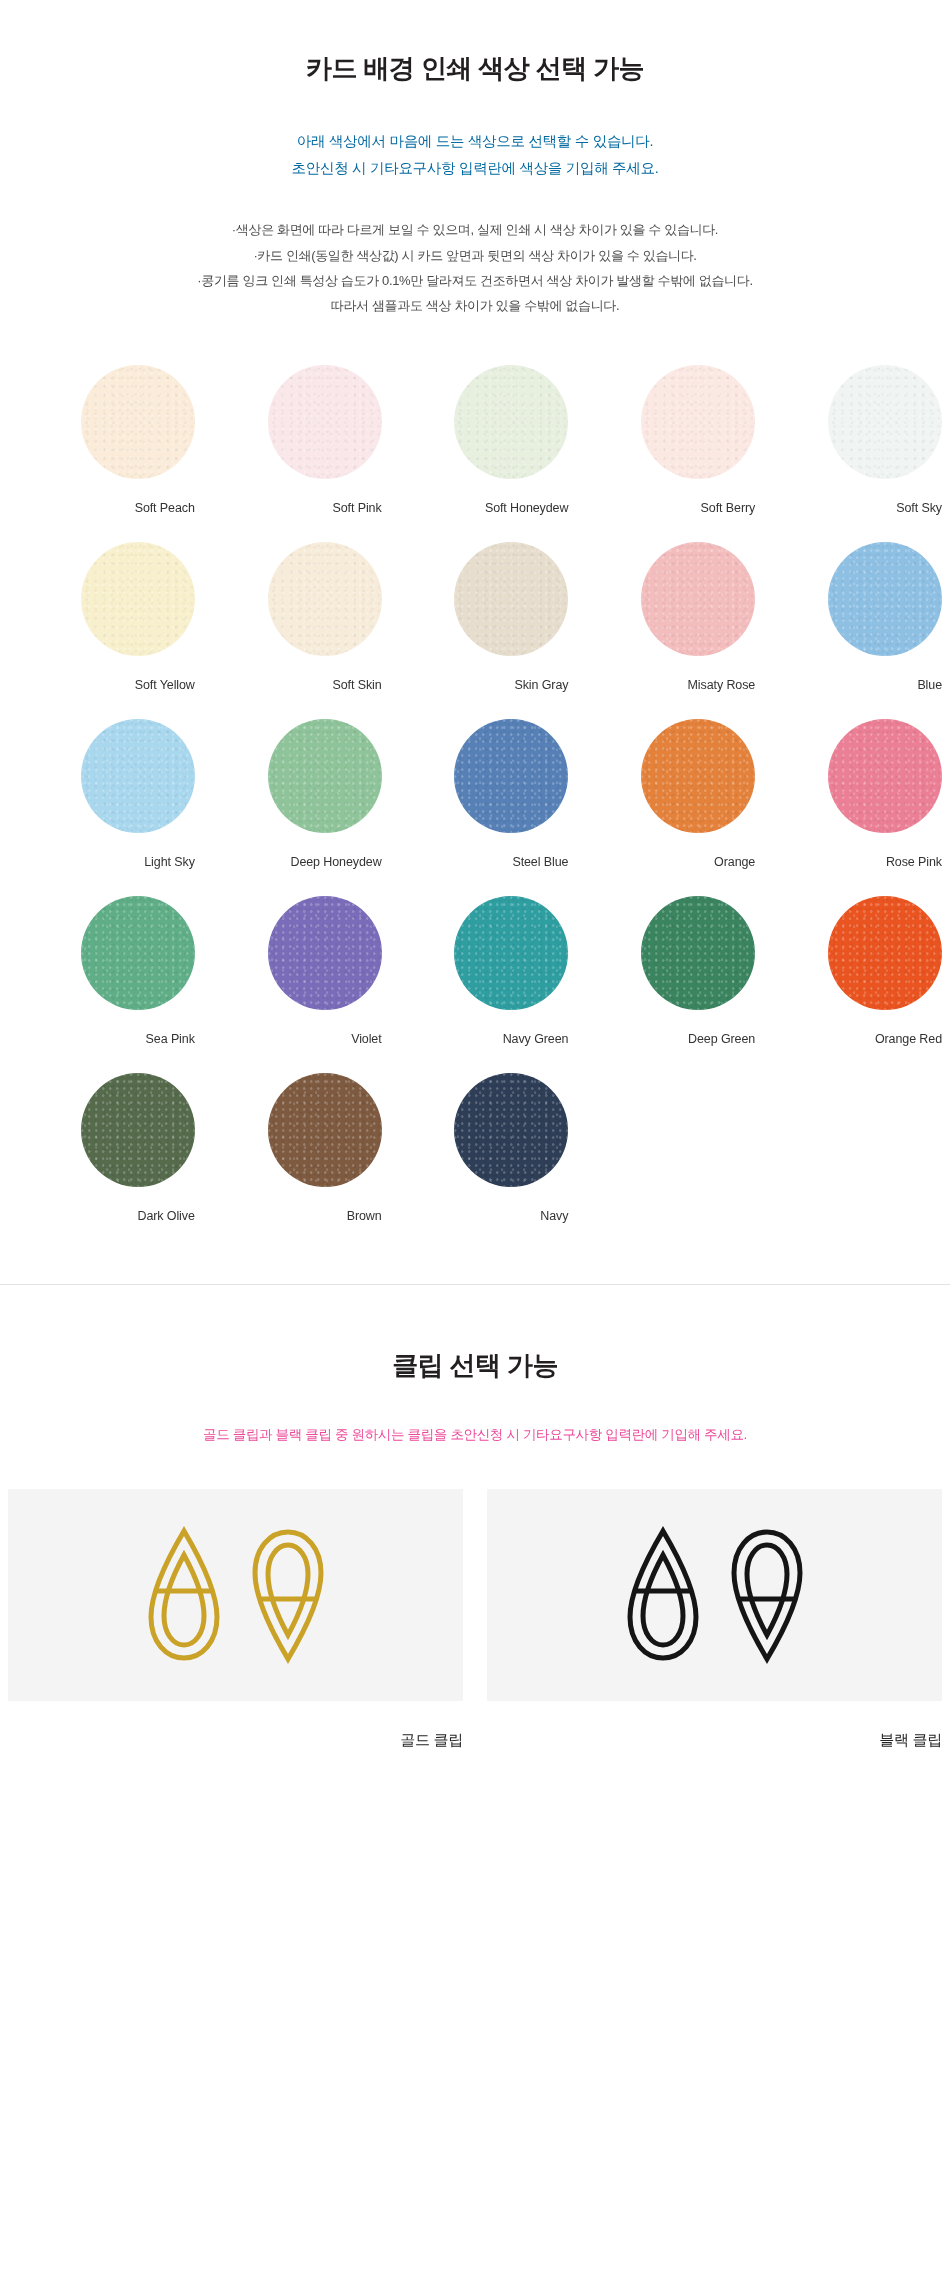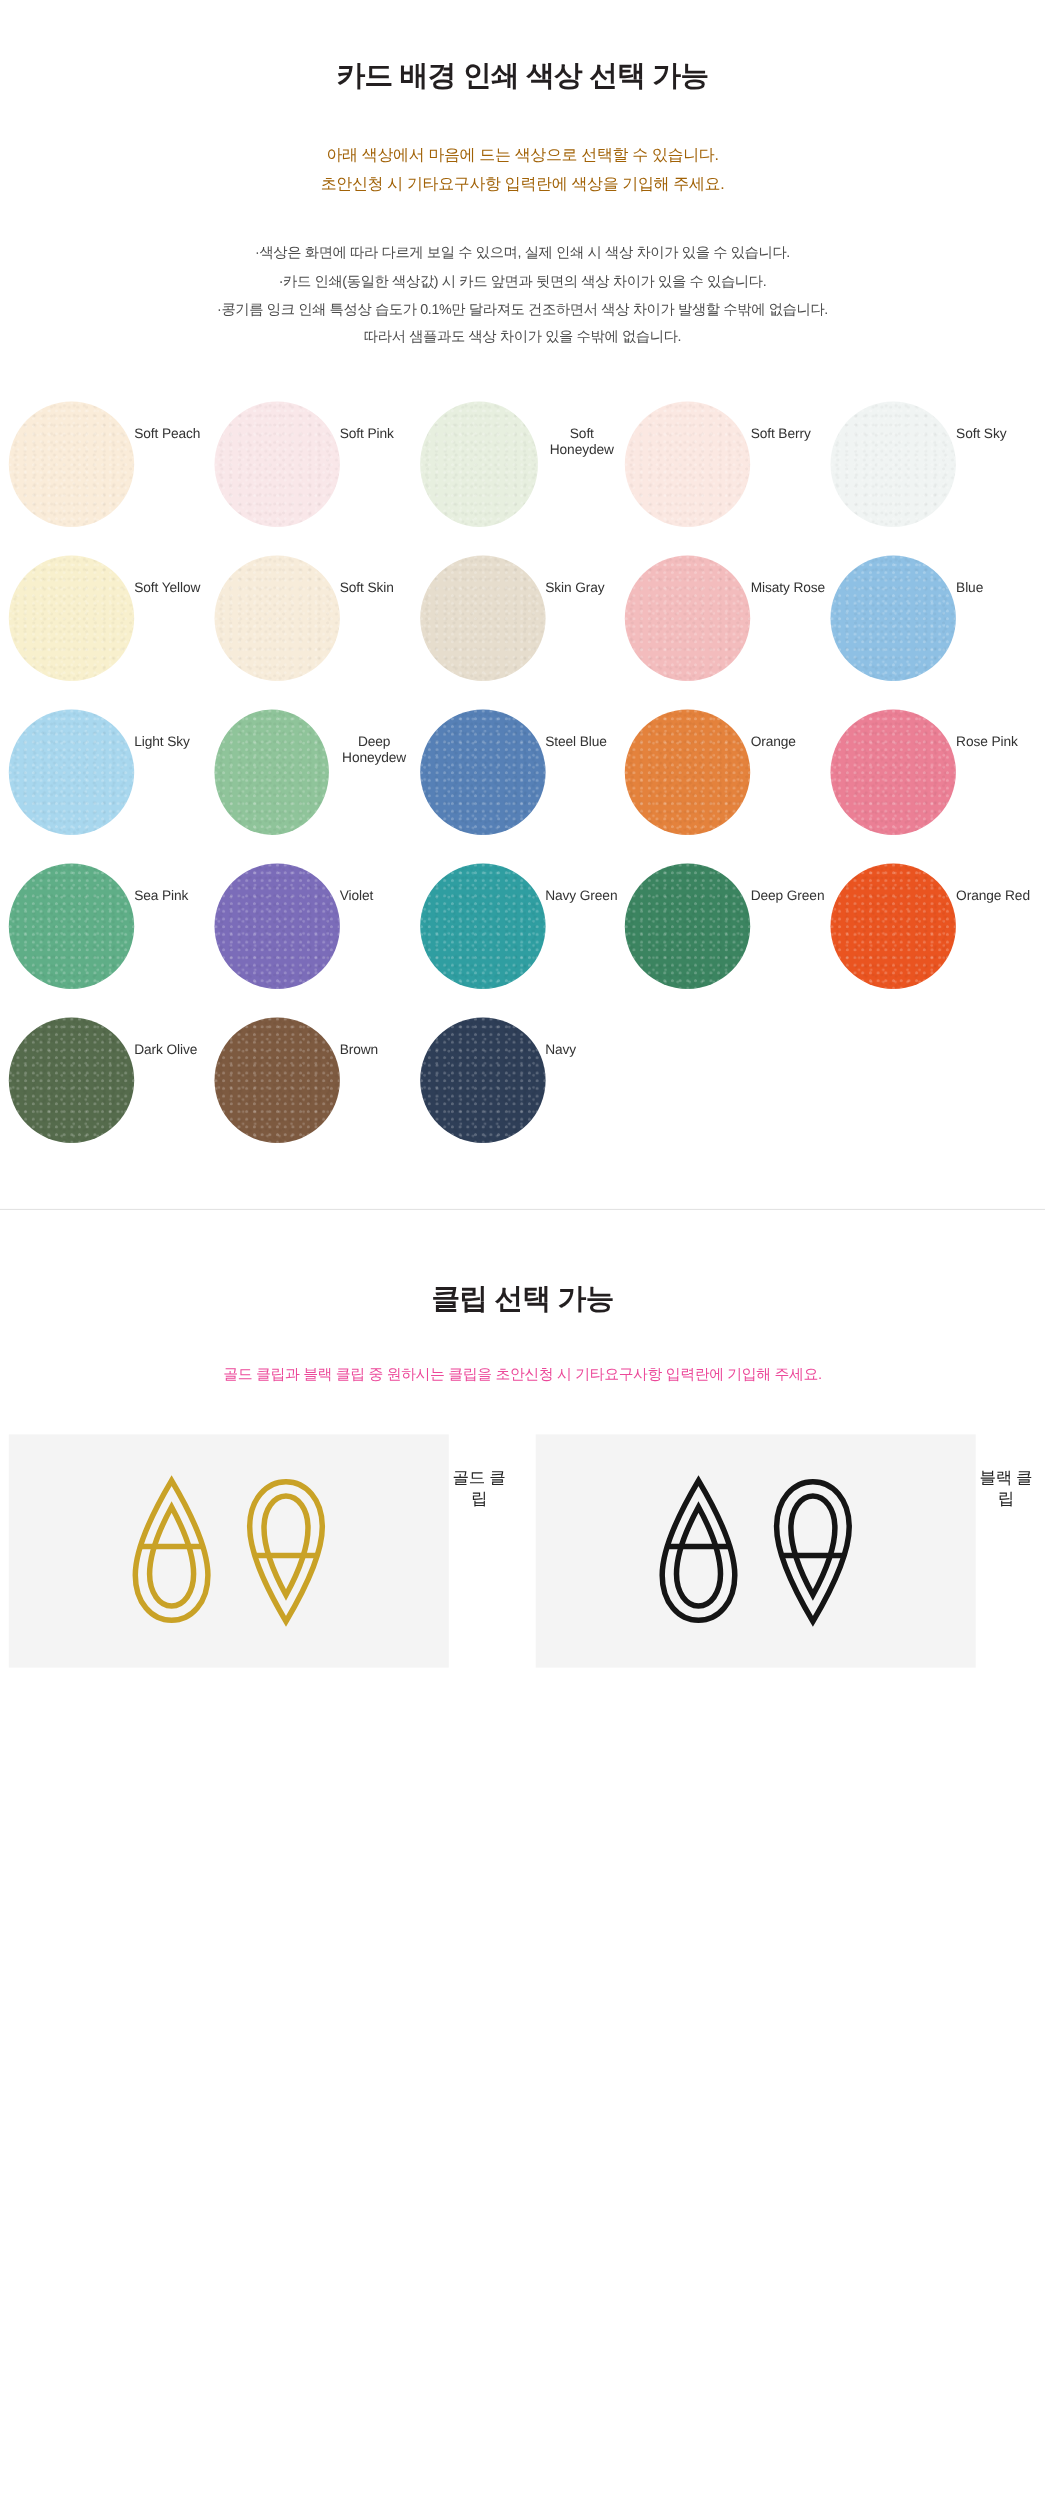--- a/index.html
+++ b/index.html
@@ -34,21 +34,21 @@
     color: #231f20;
     margin: 0;
     line-height: 1.3;
   }
   .intro-lines {
     margin-top: 42px;
   }
   .intro-line {
     font-size: 14.5px;
     line-height: 1.85;
-    color: #a16207;
+    color: #0369a1;
     letter-spacing: -0.3px;
   }
   .notice-lines {
     margin-top: 36px;
   }
   .notice-line {
     font-size: 13px;
     line-height: 1.95;
     color: #4a4a4a;
     letter-spacing: -0.35px;
@@ -57,21 +57,22 @@
   
   .swatch-grid {
     margin-top: 46px;
     display: grid;
     grid-template-columns: repeat(5, 1fr);
     row-gap: 26px;
     padding: 0 8px;
   }
   .swatch-cell {
     display: flex;
-    align-items: flex-start;
+    flex-direction: column;
+    align-items: flex-end;
   }
   .swatch-dot {
     width: 114px;
     height: 114px;
     border-radius: 50%;
     position: relative;
     overflow: hidden;
   }
   
   .swatch-dot::after {
@@ -119,22 +120,22 @@
   }
   .clip-grid {
     margin-top: 42px;
     display: grid;
     grid-template-columns: 1fr 1fr;
     column-gap: 24px;
     padding: 0 8px;
   }
   .clip-cell {
     display: flex;
-    flex-direction: row;
-    align-items: flex-start;
+    flex-direction: column;
+    align-items: flex-end;
   }
   .clip-photo {
     width: 100%;
     height: 212px;
     background: #f4f4f4;
     display: flex;
     align-items: center;
     justify-content: center;
     gap: 26px;
   }

